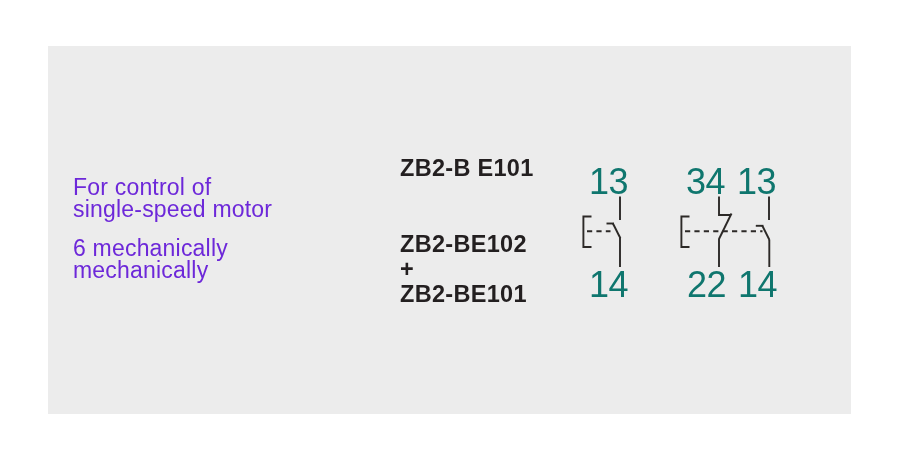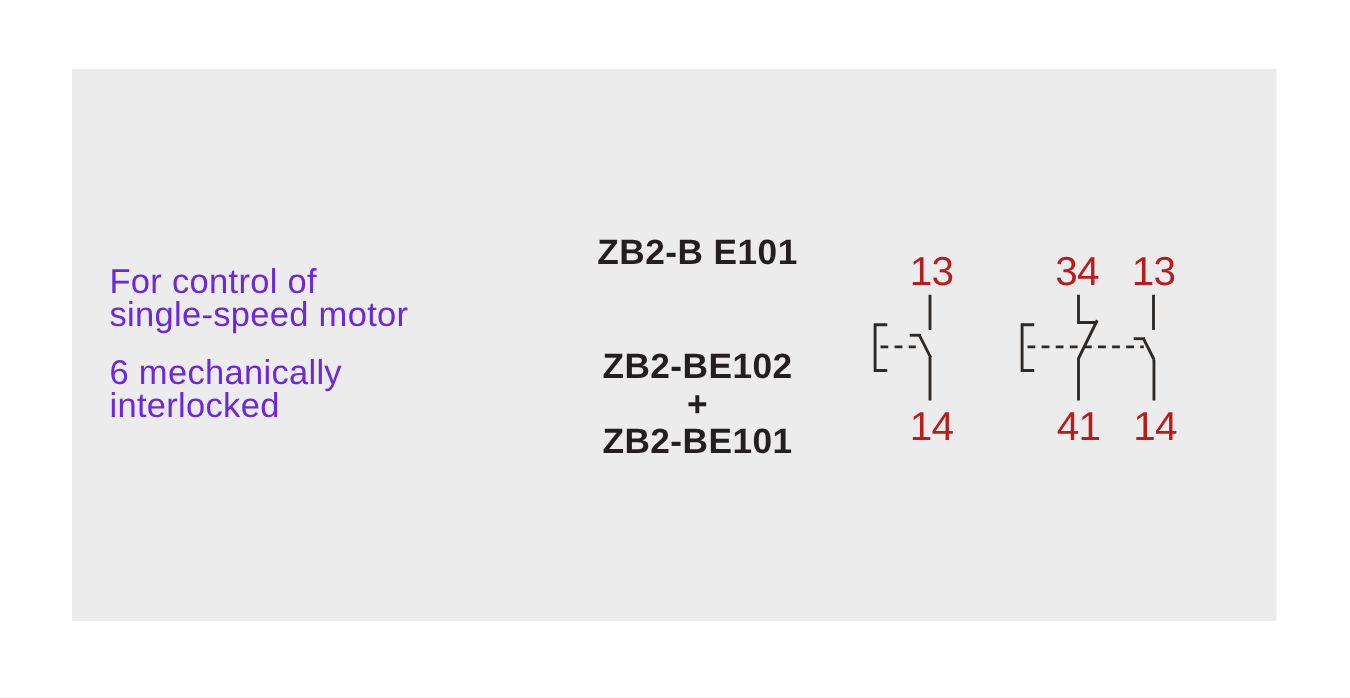--- a/index.html
+++ b/index.html
@@ -20,37 +20,35 @@
     position: absolute;
     left: 73px;
     color: #6d28d9;
     font-size: 23px;
     line-height: 21.5px;
     letter-spacing: 0.2px;
     white-space: nowrap;
   }
   .ref {
     position: absolute;
-    left: 384px;
+    left: 400px;
     width: 162px;
-    text-align: center;
     font-weight: bold;
     font-size: 23.5px;
     letter-spacing: 0.3px;
     color: #231f20;
     white-space: nowrap;
   }
   .num {
     position: absolute;
     width: 64px;
-    text-align: center;
-    font-size: 27px;
+    font-size: 36px;
     line-height: 31px;
     letter-spacing: -0.5px;
-    color: #b91c1c;
+    color: #0f766e;
   }
   svg.schematic {
     position: absolute;
     left: 0; top: 0;
     width: 900px; height: 465px;
   }
   svg.schematic path {
     fill: none;
     stroke: #2c2927;
     stroke-width: 1.9;
@@ -61,33 +59,33 @@
   }
 </style>
 </head>
 <body>
 
 <div class="panel"></div>
 
 <div class="desc-line" style="top:177px">For control of</div>
 <div class="desc-line" style="top:198.5px">single-speed motor</div>
 <div class="desc-line" style="top:238px">6 mechanically</div>
-<div class="desc-line" style="top:259.5px">interlocked</div>
+<div class="desc-line" style="top:259.5px">mechanically</div>
 
 <div class="ref" style="top:155px">ZB2-B E101</div>
 <div class="ref" style="top:231px">ZB2-BE102</div>
 <div class="ref" style="top:256px">+</div>
 <div class="ref" style="top:281px">ZB2-BE101</div>
 
 <div class="num" style="left:589px; top:166px">13</div>
 <div class="num" style="left:589px; top:269px">14</div>
 
 <div class="num" style="left:686px; top:166px">34</div>
 <div class="num" style="left:737px; top:166px">13</div>
-<div class="num" style="left:687px; top:269px">41</div>
+<div class="num" style="left:687px; top:269px">22</div>
 <div class="num" style="left:738px; top:269px">14</div>
 
 <svg class="schematic" viewBox="0 0 900 465">
 
   <path d="M620,196.5 V220"></path>
   <path d="M606.5,223.5 H614"></path>
   <path d="M612.8,223.2 L620.4,238.2"></path>
   <path d="M620,238 V267"></path>
   <path d="M591.5,216.5 H583.4 V247 H591.5"></path>
   <path d="M587,231.2 H610.5" class="dashed"></path>

